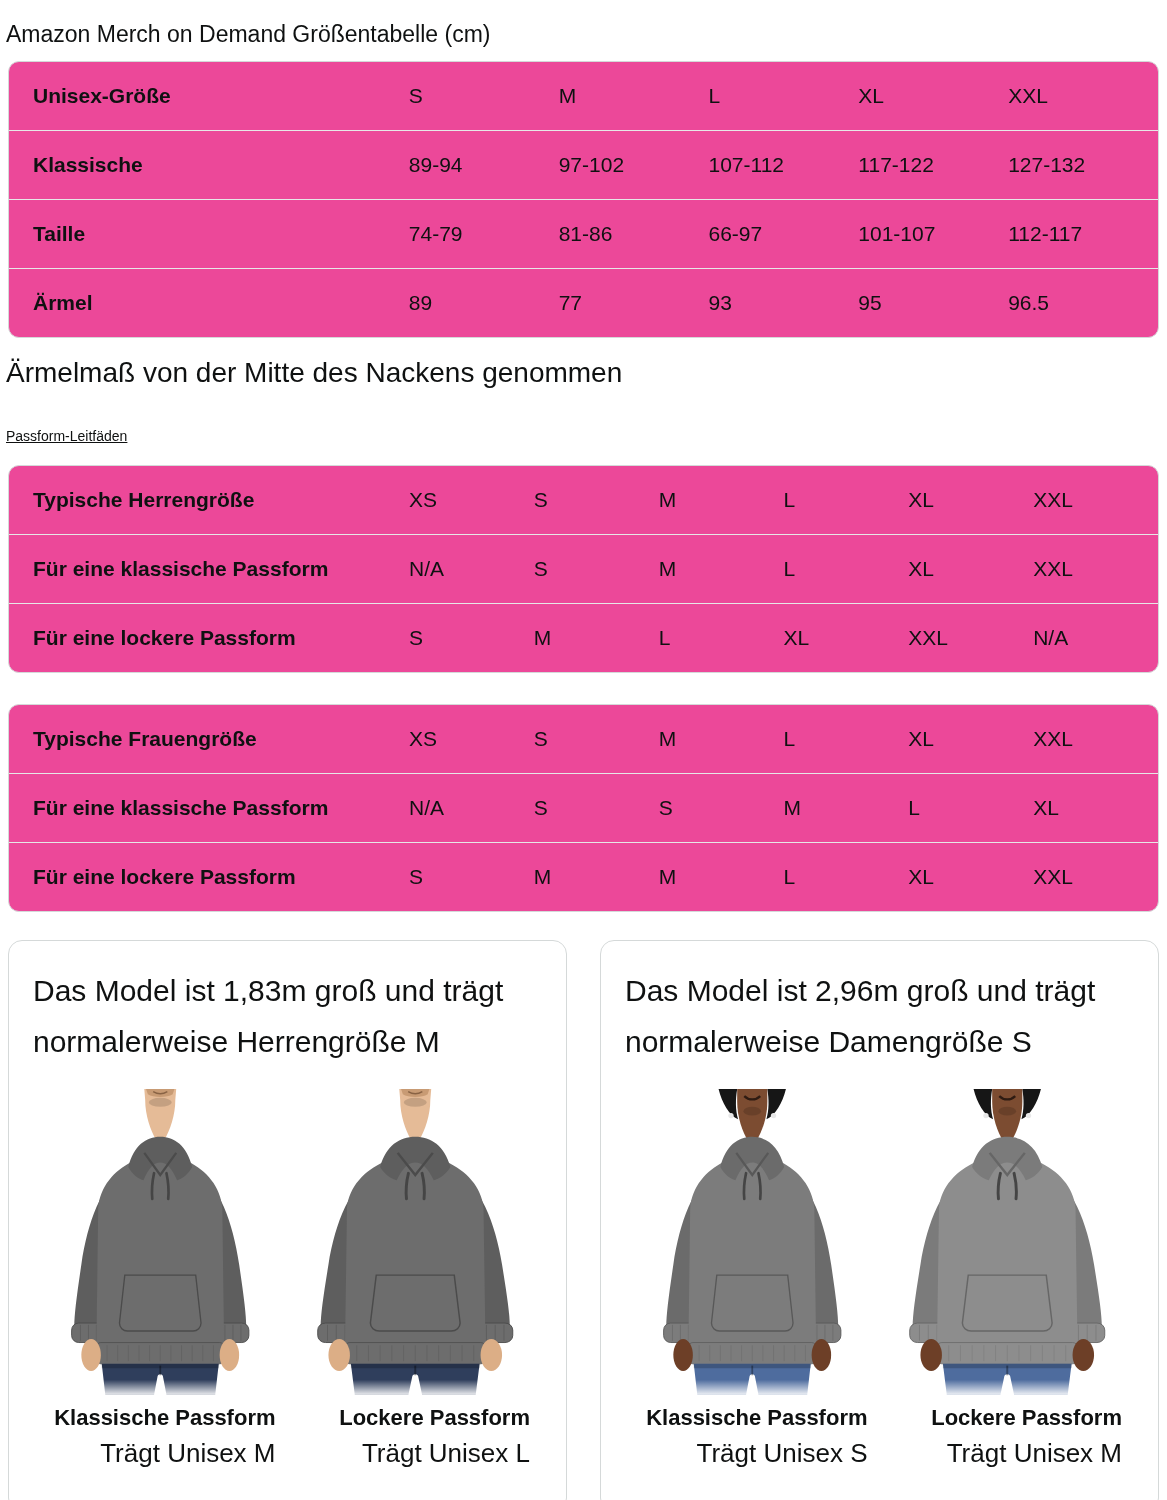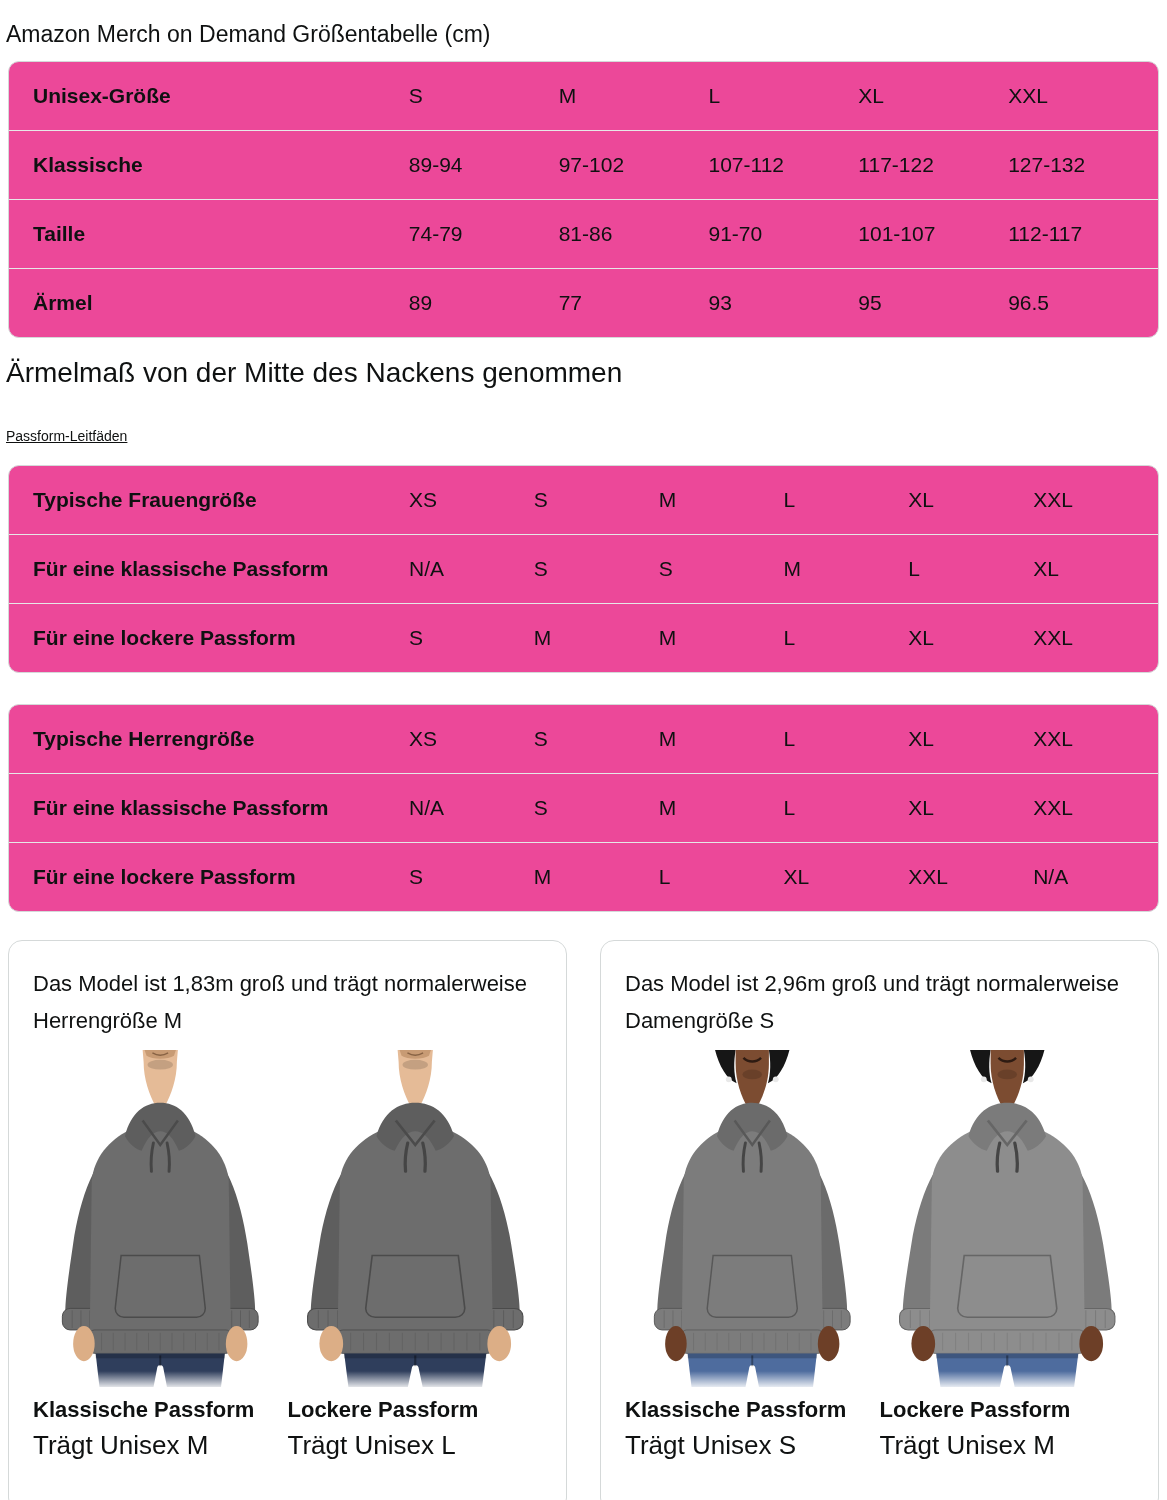--- a/index.html
+++ b/index.html
@@ -24,23 +24,23 @@
   .tbl-6 col.lbl{width:34.8%;} .tbl-6 col.val{width:10.86%;}
   .note{font-size:28px;margin:19px 0 0 -2px;}
   .subheading{font-size:14px;font-weight:400;margin:39px 0 21px -2px;text-decoration:underline;}
   .tbl + .tbl{margin-top:31px;}
   
   .cards{display:flex;gap:33px;margin-top:28px;}
   .card{
     flex:1;border:1px solid #d5d9d9;border-radius:14px;
     padding:24px 24px 18px 24px;box-sizing:border-box;height:572px;
   }
-  .card-desc{font-size:22px;line-height:1.7;}
+  .card-desc{font-size:30px;line-height:1.7;}
   .figures{display:flex;margin-top:10px;}
-  .figures figure{margin:0;flex:1;text-align:left;min-width:0;}
+  .figures figure{margin:12px;flex:1;text-align:right;min-width:0;}
   .photo-svg{width:100%;max-width:256px;height:auto;display:block;margin:0 auto;}
   .cap-bold{font-size:22px;font-weight:700;margin-top:10px;}
   .cap{font-size:26px;margin-top:7px;}
   
   .m-classic,.m-loose{
     --hoodie:#6d6d6d;--hoodie-dk:#5e5e5e;--hoodie-ln:#4b4b4b;
     --skin:#e5bb97;--skin-hand:#dcae86;--jeans:#2f3e5c;
   }
   .f-classic{
     --hoodie:#7c7c7c;--hoodie-dk:#6b6b6b;--hoodie-ln:#585858;
@@ -151,21 +151,21 @@
       <td>89-94</td>
       <td>97-102</td>
       <td>107-112</td>
       <td>117-122</td>
       <td>127-132</td>
     </tr>
     <tr>
       <th>Taille</th>
       <td>74-79</td>
       <td>81-86</td>
-      <td>91-70</td>
+      <td>66-97</td>
       <td>101-107</td>
       <td>112-117</td>
     </tr>
     <tr>
       <th>Ärmel</th>
       <td>89</td>
       <td>77</td>
       <td>93</td>
       <td>95</td>
       <td>96.5</td>
@@ -182,86 +182,86 @@
         <col class="lbl">
         <col class="val">
         <col class="val">
         <col class="val">
         <col class="val">
         <col class="val">
         <col class="val">
       </colgroup>
     <tbody>
         <tr>
-      <th>Typische Frauengröße</th>
+      <th>Typische Herrengröße</th>
       <td>XS</td>
       <td>S</td>
       <td>M</td>
       <td>L</td>
       <td>XL</td>
       <td>XXL</td>
     </tr>
     <tr>
       <th>Für eine klassische Passform</th>
       <td>N/A</td>
       <td>S</td>
-      <td>S</td>
-      <td>M</td>
-      <td>L</td>
-      <td>XL</td>
+      <td>M</td>
+      <td>L</td>
+      <td>XL</td>
+      <td>XXL</td>
     </tr>
     <tr>
       <th>Für eine lockere Passform</th>
       <td>S</td>
       <td>M</td>
-      <td>M</td>
-      <td>L</td>
-      <td>XL</td>
-      <td>XXL</td>
+      <td>L</td>
+      <td>XL</td>
+      <td>XXL</td>
+      <td>N/A</td>
     </tr>
   </tbody>
     </table>
 
   <table class="tbl tbl-6">
     <colgroup>
         <col class="lbl">
         <col class="val">
         <col class="val">
         <col class="val">
         <col class="val">
         <col class="val">
         <col class="val">
       </colgroup>
     <tbody>
         <tr>
-      <th>Typische Herrengröße</th>
+      <th>Typische Frauengröße</th>
       <td>XS</td>
       <td>S</td>
       <td>M</td>
       <td>L</td>
       <td>XL</td>
       <td>XXL</td>
     </tr>
     <tr>
       <th>Für eine klassische Passform</th>
       <td>N/A</td>
       <td>S</td>
-      <td>M</td>
-      <td>L</td>
-      <td>XL</td>
-      <td>XXL</td>
+      <td>S</td>
+      <td>M</td>
+      <td>L</td>
+      <td>XL</td>
     </tr>
     <tr>
       <th>Für eine lockere Passform</th>
       <td>S</td>
       <td>M</td>
-      <td>L</td>
-      <td>XL</td>
-      <td>XXL</td>
-      <td>N/A</td>
+      <td>M</td>
+      <td>L</td>
+      <td>XL</td>
+      <td>XXL</td>
     </tr>
   </tbody>
     </table>
 
   <div class="cards">
 
     <div class="card">
       <div class="card-desc">Das Model ist 1,83m groß und trägt normalerweise Herrengröße M</div>
       <div class="figures">
         <figure>

